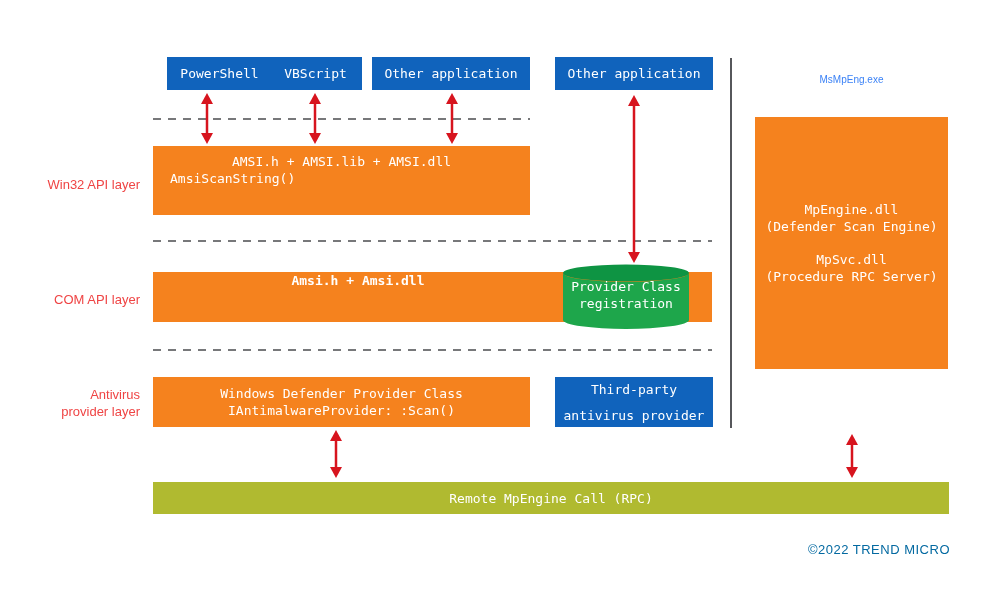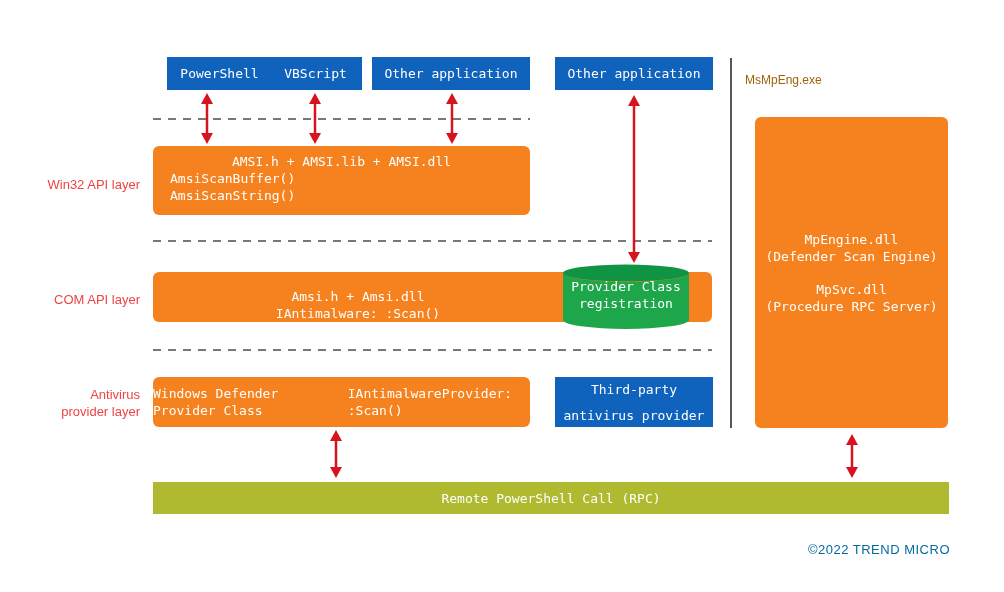--- a/index.html
+++ b/index.html
@@ -2,48 +2,48 @@
 <html><head>
 <meta charset="utf-8">
 <style>
   html,body{margin:0;padding:0;background:#fff;}
   .canvas{
     position:relative;width:1004px;height:592px;background:#ffffff;
     font-family:"DejaVu Sans Mono", monospace;overflow:hidden;
   }
   .box{position:absolute;color:#fff;font-size:13px;box-sizing:border-box;}
   .bluebox{background:#1063BC;display:flex;align-items:center;justify-content:center;height:33px;top:57px;}
-  .orange{background:#F5821E;border-radius:6px;}
+  .orange{background:#F5821E;}
   .dash{position:absolute;height:2px;background:repeating-linear-gradient(90deg,#77787a 0 8px,transparent 8px 15px);}
   .sidelabel{
     position:absolute;left:18px;width:122px;text-align:right;
     font-family:"Liberation Sans", sans-serif;font-size:13px;color:#ef4444;line-height:17px;
   }
   .win32box{left:153px;top:146px;width:377px;height:69px;}
   .win32box .title{text-align:center;padding-top:8px;line-height:16px;}
   .win32box .fn{padding-left:17px;line-height:17px;}
   .combox{left:153px;top:272px;width:559px;height:50px;}
   .combox .inner{
     position:absolute;left:0;top:0;width:410px;height:65px;display:flex;flex-direction:column;
-    align-items:center;justify-content:center;line-height:17px;
+    align-items:center;line-height:17px;font-weight:bold;
   }
   .cyl{position:absolute;left:562px;top:264px;width:128px;height:66px;}
   .cyl .txt{
     position:absolute;left:0;top:14px;width:128px;text-align:center;color:#fff;
     font-size:13px;line-height:17px;
   }
-  .defbox{left:153px;top:377px;width:377px;height:50px;display:flex;flex-direction:row;align-items:center;justify-content:center;line-height:17px;}
+  .defbox{left:153px;top:377px;width:377px;height:50px;display:flex;flex-direction:column;align-items:center;justify-content:center;line-height:17px;}
   .tpbox{position:absolute;left:555px;top:377px;width:158px;height:50px;background:#1063BC;color:#fff;
     display:flex;flex-direction:column;align-items:center;justify-content:center;font-size:13px;line-height:17px;gap:9px;}
   .divider{position:absolute;left:730px;top:58px;width:2px;height:370px;background:#56575b;}
   .rtitle{
-    position:absolute;left:745px;top:71px;width:213px;
-    font-family:"Liberation Sans", sans-serif;font-size:12px;color:#a16207;line-height:18px;
+    position:absolute;left:745px;top:71px;width:213px;text-align:center;
+    font-family:"Liberation Sans", sans-serif;font-size:10px;color:#3b82f6;line-height:18px;
   }
-  .rbox{left:755px;top:117px;width:193px;height:311px;display:flex;flex-direction:column;align-items:center;justify-content:center;line-height:17px;text-align:center;}
+  .rbox{left:755px;top:117px;width:193px;height:252px;display:flex;flex-direction:column;align-items:center;justify-content:center;line-height:17px;text-align:center;}
   .rbox .gap{height:16px;}
   .rpc{position:absolute;left:153px;top:482px;width:796px;height:32px;background:#B0BA30;color:#fff;
     display:flex;align-items:center;justify-content:center;font-size:13px;}
   .copyright{
     position:absolute;left:650px;top:542px;width:300px;text-align:right;
     font-family:"Liberation Sans", sans-serif;font-size:13px;letter-spacing:.5px;color:#0369a1;
   }
   .overlay{position:absolute;left:0;top:0;pointer-events:none;}
 </style>
 </head>
@@ -70,28 +70,26 @@
 
   <div class="sidelabel" style="top:176px;">Win32 API layer</div>
   <div class="sidelabel" style="top:291px;">COM API layer</div>
   <div class="sidelabel" style="top:386px;">
     <div>Antivirus</div>
     <div>provider layer</div>
   </div>
 
   <div class="box orange win32box">
     <div class="title">AMSI.h + AMSI.lib + AMSI.dll</div>
-    <div class="fn">AmsiScanBuffer()</div>
     <div class="fn">AmsiScanString()</div>
   </div>
 
   <div class="box orange combox">
     <div class="inner">
       <div>Amsi.h + Amsi.dll</div>
-      <div>IAntimalware: :Scan()</div>
     </div>
   </div>
 
   <div class="cyl">
     <svg width="128" height="66" viewBox="0 0 128 66">
       <path d="M1 9 L1 56 A63 9 0 0 0 127 56 L127 9 A63 9 0 0 1 1 9 Z" fill="#1EA64B"></path>
       <ellipse cx="64" cy="9" rx="63" ry="8.5" fill="#0E9443"></ellipse>
     </svg>
     <div class="txt">
       <div>Provider Class</div>
@@ -114,21 +112,21 @@
   </div>
   <div class="box orange rbox">
     <div>MpEngine.dll</div>
     <div>(Defender Scan Engine)</div>
     <div class="gap"></div>
     <div>MpSvc.dll</div>
     <div>(Procedure RPC Server)</div>
   </div>
 
   <div class="rpc">
-    <span>Remote PowerShell Call (RPC)</span>
+    <span>Remote MpEngine Call (RPC)</span>
   </div>
 
   <div class="copyright">©2022 TREND MICRO</div>
 
   <svg class="overlay" width="1004" height="592" viewBox="0 0 1004 592">
     <g fill="#D7141E" stroke="#D7141E">
       <line x1="207" y1="101" x2="207" y2="136" stroke-width="2.5"></line>
       <polygon points="201,104 213,104 207,93" stroke="none"></polygon>
       <polygon points="201,133 213,133 207,144" stroke="none"></polygon>
     </g>

